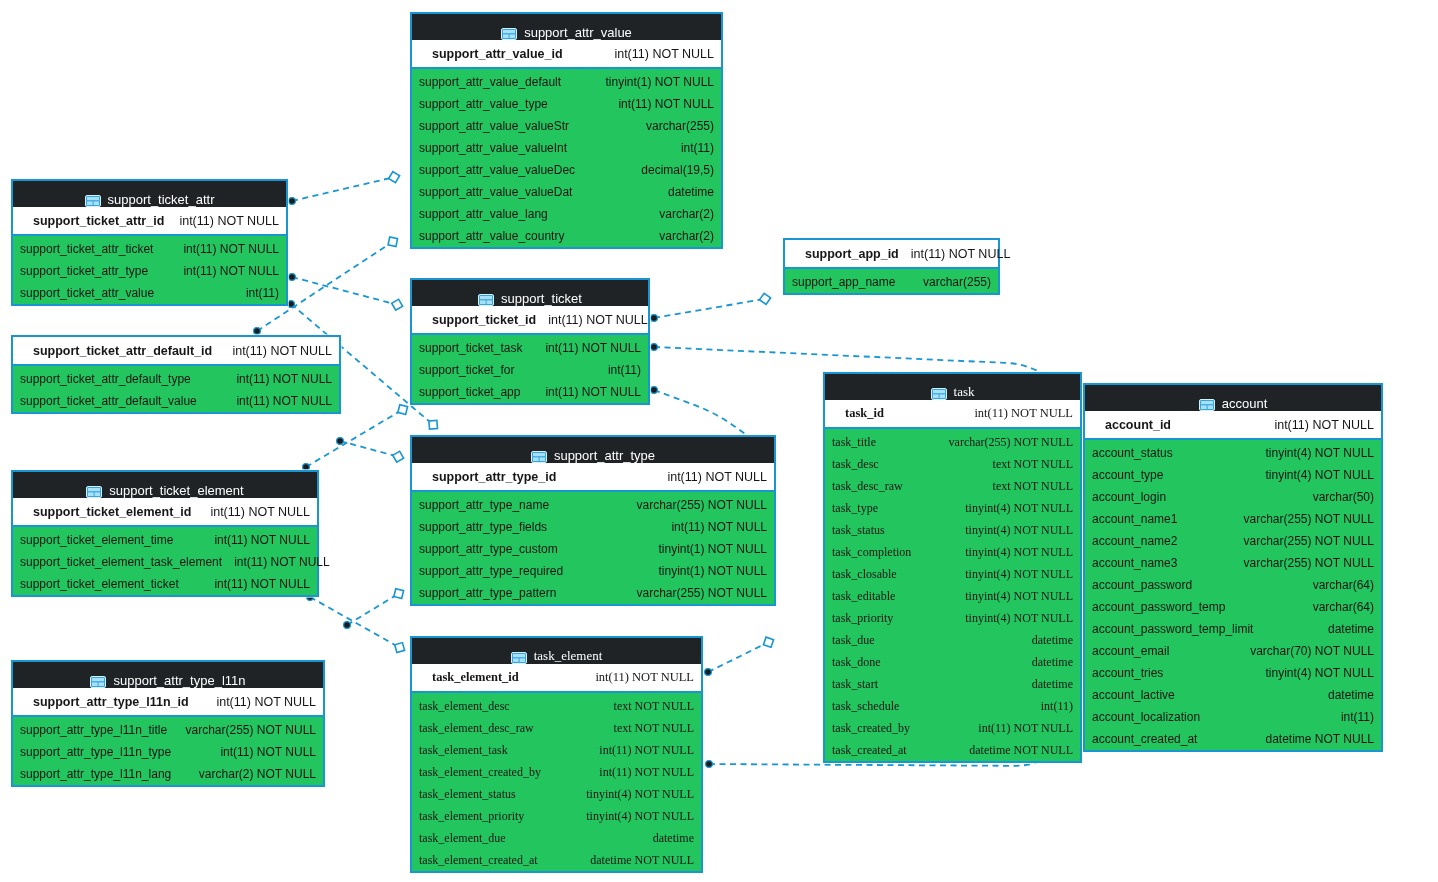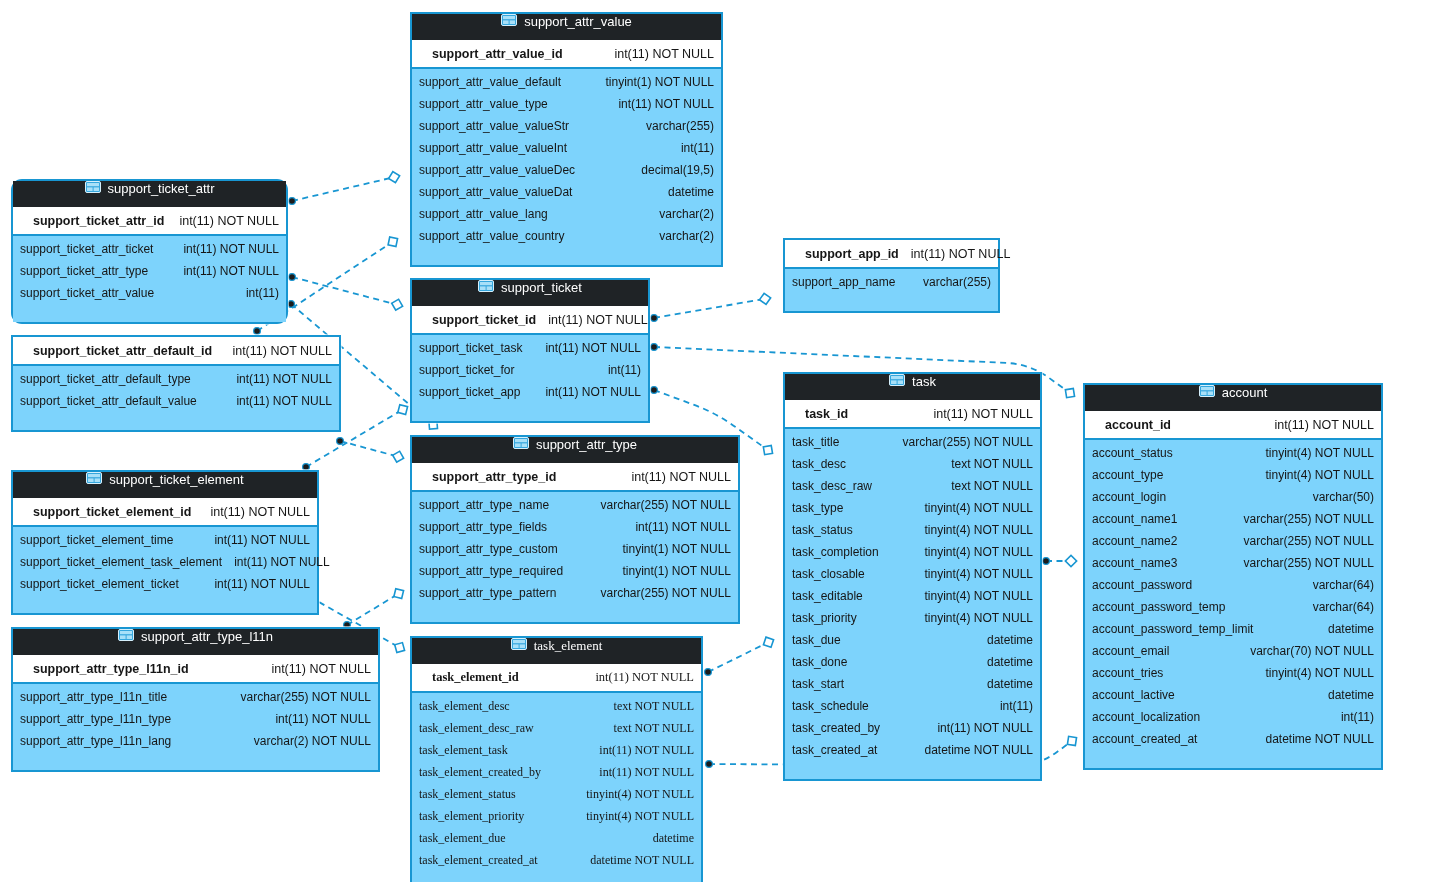--- a/index.html
+++ b/index.html
@@ -1,28 +1,28 @@
 <!DOCTYPE html>
 <html><head>
 <meta charset="utf-8">
 <style>
   html,body{margin:0;padding:0;background:#ffffff;}
   #canvas{position:relative;width:1438px;height:882px;background:#ffffff;overflow:hidden;
           font-family:"Liberation Sans",sans-serif;}
   #rel-layer{position:absolute;left:0;top:0;width:1438px;height:882px;}
   .db-table{position:absolute;border:2px solid #1896d2;background:#f5f5f5;box-sizing:border-box;
             box-shadow:0 0 0 1px rgba(255,255,255,0.6);}
-  .tbl-header{background:#1f2326;color:#ffffff;height:26px;display:flex;align-items:flex-start;
+  .tbl-header{background:#1f2326;color:#ffffff;height:26px;display:flex;align-items:flex-end;
               justify-content:center;gap:7px;font-size:13px;}
   .tbl-icon{flex:0 0 auto;}
   .tbl-row{display:flex;justify-content:space-between;align-items:center;height:22px;
            padding:0 7px;font-size:12px;color:#161616;}
   .tbl-row.pk{background:#ffffff;height:27px;font-size:12.5px;padding-left:20px;}
   .tbl-row.pk .col-name{font-weight:bold;}
-  .tbl-body{border-top:2px solid #1896d2;padding:2px 0 18px 0;background:#7dd3fc;}
+  .tbl-body{border-top:2px solid #1896d2;padding:2px 0 0 0;background:#22c55e;}
   .col-name{white-space:nowrap;}
   .col-type{white-space:nowrap;margin-left:12px;text-align:right;}
 </style>
 </head>
 <body>
 
 <div id="canvas">
   <svg id="rel-layer" viewBox="0 0 1438 882" xmlns="http://www.w3.org/2000/svg">
       <g>
         <path d="M 292 201 L 399 176" fill="none" stroke="#1896d2" stroke-width="1.8" stroke-dasharray="6 4.5"></path>
@@ -138,21 +138,21 @@
           <div class="tbl-row">
             <span class="col-name">support_attr_value_lang</span>
             <span class="col-type">varchar(2)</span>
           </div>
           <div class="tbl-row">
             <span class="col-name">support_attr_value_country</span>
             <span class="col-type">varchar(2)</span>
           </div>
         </div>
       </div>
-      <div class="db-table" style="left: 11px; top: 179px; width: 277px; border-radius: 11px;">
+      <div class="db-table" style="left: 11px; top: 179px; width: 277px;">
         <div class="tbl-header">
           <svg class="tbl-icon" width="16" height="12" viewBox="0 0 16 12">
             <rect x="0.5" y="0.5" width="15" height="11" rx="1.5" fill="#35a6dd" stroke="#d6f0fc" stroke-width="1"></rect>
             <rect x="2" y="2" width="12" height="3.2" fill="#a8e0f8"></rect>
             <rect x="2" y="6.4" width="5.6" height="3.6" fill="#a8e0f8"></rect>
             <rect x="8.6" y="6.4" width="5.4" height="3.6" fill="#a8e0f8"></rect>
           </svg>
           <span>support_ticket_attr</span>
         </div>
         <div class="tbl-row pk">
@@ -212,21 +212,21 @@
           <div class="tbl-row">
             <span class="col-name">support_ticket_element_task_element</span>
             <span class="col-type">int(11) NOT NULL</span>
           </div>
           <div class="tbl-row">
             <span class="col-name">support_ticket_element_ticket</span>
             <span class="col-type">int(11) NOT NULL</span>
           </div>
         </div>
       </div>
-      <div class="db-table" style="left: 11px; top: 627px; width: 369px;">
+      <div class="db-table" style="left: 11px; top: 660px; width: 314px;">
         <div class="tbl-header">
           <svg class="tbl-icon" width="16" height="12" viewBox="0 0 16 12">
             <rect x="0.5" y="0.5" width="15" height="11" rx="1.5" fill="#35a6dd" stroke="#d6f0fc" stroke-width="1"></rect>
             <rect x="2" y="2" width="12" height="3.2" fill="#a8e0f8"></rect>
             <rect x="2" y="6.4" width="5.6" height="3.6" fill="#a8e0f8"></rect>
             <rect x="8.6" y="6.4" width="5.4" height="3.6" fill="#a8e0f8"></rect>
           </svg>
           <span>support_attr_type_l11n</span>
         </div>
         <div class="tbl-row pk">
@@ -270,21 +270,21 @@
           <div class="tbl-row">
             <span class="col-name">support_ticket_for</span>
             <span class="col-type">int(11)</span>
           </div>
           <div class="tbl-row">
             <span class="col-name">support_ticket_app</span>
             <span class="col-type">int(11) NOT NULL</span>
           </div>
         </div>
       </div>
-      <div class="db-table" style="left: 410px; top: 435px; width: 330px;">
+      <div class="db-table" style="left: 410px; top: 435px; width: 366px;">
         <div class="tbl-header">
           <svg class="tbl-icon" width="16" height="12" viewBox="0 0 16 12">
             <rect x="0.5" y="0.5" width="15" height="11" rx="1.5" fill="#35a6dd" stroke="#d6f0fc" stroke-width="1"></rect>
             <rect x="2" y="2" width="12" height="3.2" fill="#a8e0f8"></rect>
             <rect x="2" y="6.4" width="5.6" height="3.6" fill="#a8e0f8"></rect>
             <rect x="8.6" y="6.4" width="5.4" height="3.6" fill="#a8e0f8"></rect>
           </svg>
           <span>support_attr_type</span>
         </div>
         <div class="tbl-row pk">
@@ -368,21 +368,21 @@
           <span class="col-name">support_app_id</span>
           <span class="col-type">int(11) NOT NULL</span>
         </div>
         <div class="tbl-body">
           <div class="tbl-row">
             <span class="col-name">support_app_name</span>
             <span class="col-type">varchar(255)</span>
           </div>
         </div>
       </div>
-      <div class="db-table" style="left: 783px; top: 372px; width: 259px;">
+      <div class="db-table" style="left: 823px; top: 372px; width: 259px; font-family: Liberation Serif, serif;">
         <div class="tbl-header">
           <svg class="tbl-icon" width="16" height="12" viewBox="0 0 16 12">
             <rect x="0.5" y="0.5" width="15" height="11" rx="1.5" fill="#35a6dd" stroke="#d6f0fc" stroke-width="1"></rect>
             <rect x="2" y="2" width="12" height="3.2" fill="#a8e0f8"></rect>
             <rect x="2" y="6.4" width="5.6" height="3.6" fill="#a8e0f8"></rect>
             <rect x="8.6" y="6.4" width="5.4" height="3.6" fill="#a8e0f8"></rect>
           </svg>
           <span>task</span>
         </div>
         <div class="tbl-row pk">

